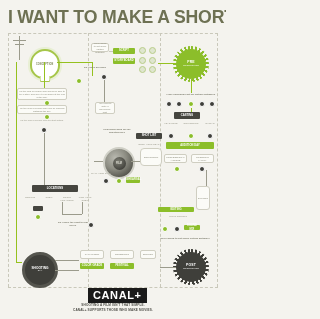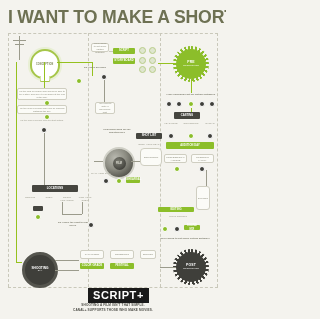--- a/index.html
+++ b/index.html
@@ -288,17 +288,17 @@
   <div class="wbox" style="left:80px;top:250px;width:24px;height:9px;">CALL SHEET</div>
   <div class="gbox" style="left:80px;top:263px;width:24px;height:6px;">COLOR GRADE</div>
   <div class="wbox" style="left:110px;top:250px;width:24px;height:9px;">SCREENING</div>
   <div class="gbox" style="left:110px;top:263px;width:24px;height:6px;">FESTIVAL</div>
   <div class="wbox" style="left:140px;top:250px;width:16px;height:9px;">BUDGET</div>
 
   <div class="vgreen" style="left:16px;top:62px;height:200px;"></div>
   <div class="hgreen" style="left:16px;top:262px;width:6px;"></div>
   <div class="vline" style="left:206px;top:170px;height:16px;"></div>
 
-  <div class="canal" style="left:88px;top:288px;">SCRIPT+</div>
+  <div class="canal" style="left:88px;top:288px;">CANAL+</div>
   <div class="tag" style="left:0;top:303px;">SHOOTING A FILM ISN'T THAT SIMPLE.</div>
   <div class="tag" style="left:0;top:308px;">CANAL+ SUPPORTS THOSE WHO MAKE MOVIES.</div>
 
 </div>
 
 </body></html>

